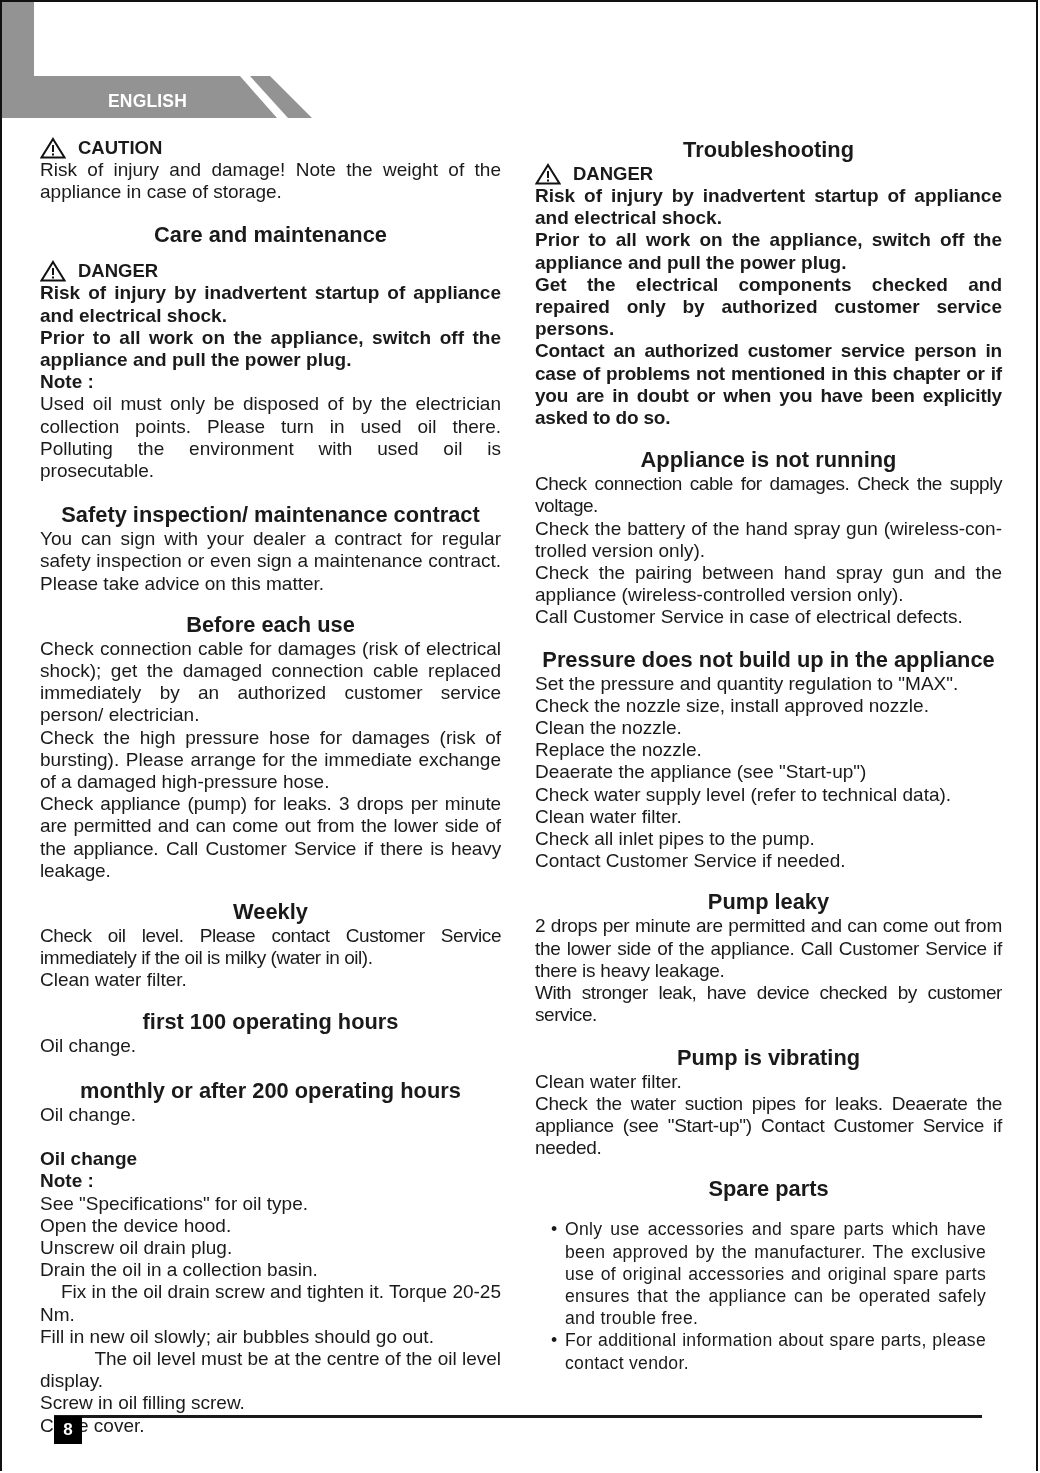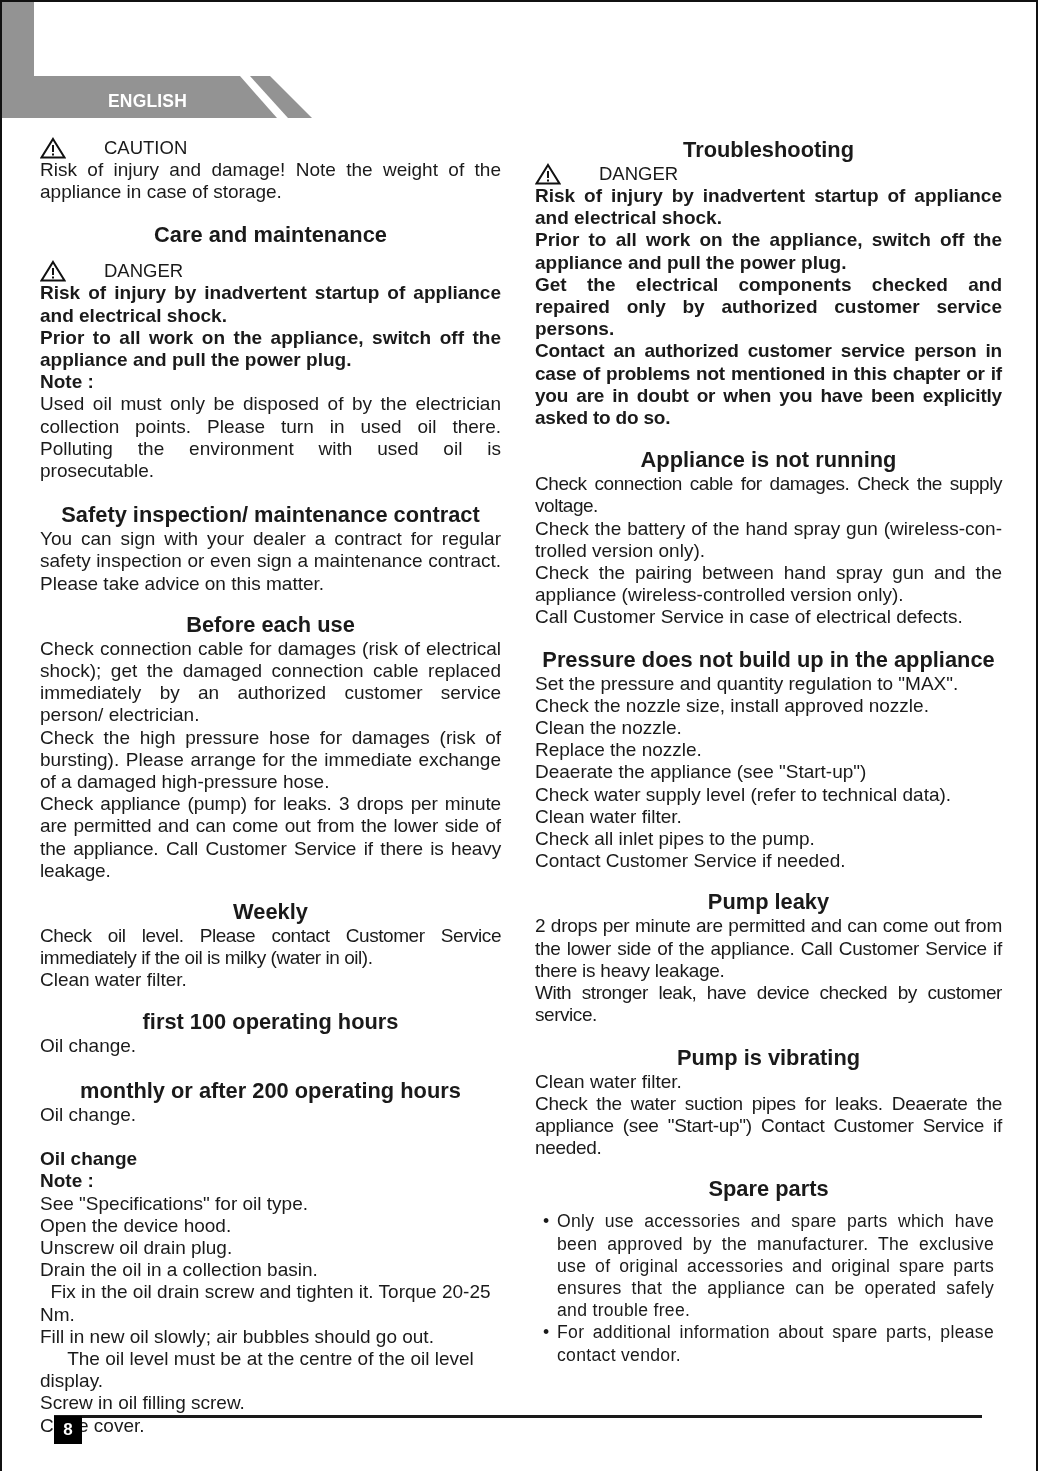--- a/index.html
+++ b/index.html
@@ -10,28 +10,28 @@
   .hdr-svg { position: absolute; left: 0; top: 0; }
   .lang { position: absolute; left: 108px; top: 90px; font-size: 19px; font-weight: bold; color: #ffffff;
           letter-spacing: 0.2px; transform: scaleX(0.92); transform-origin: left; }
 
   .col { position: absolute; top: 137px; }
   .col.left { left: 40px; width: 461px; }
   .col.right { left: 535px; width: 467px; }
 
   .h { font-size: 22.5px; font-weight: bold; text-align: center; line-height: 26px; margin: 0; transform: scaleX(0.97); }
   .p { font-size: 19px; line-height: 22.2px; margin: 0; text-align: justify; text-align-last: left; }
-  .pl { text-align: center; }
+  .pl { text-align: right; }
   .b { font-weight: bold; }
   .cond { letter-spacing: -0.45px; }
   .wide { letter-spacing: 0.3px; }
-  .warn { display: flex; align-items: center; font-size: 18.5px; font-weight: normal; line-height: 22px; gap: 26px; }
+  .warn { display: flex; align-items: center; font-size: 18.5px; font-weight: bold; line-height: 22px; }
   .warn svg { margin-right: 12px; }
 
-  .bullets { margin: 8px; padding: 0; list-style: none; }
+  .bullets { margin: 16px; padding: 0; list-style: none; }
   .bullets li { position: relative; padding-left: 14px; font-size: 17.6px; line-height: 22.2px; text-align: justify; text-align-last: left; }
   .bullets li::before { content: "•"; position: absolute; left: 0; top: 0; }
 
   .footer-rule { position: absolute; left: 54px; top: 1415px; width: 928px; height: 3px; background: #1a1a1a; }
   .page-num { position: absolute; left: 54px; top: 1416px; width: 28px; height: 28px; background: #000;
               color: #fff; font-weight: bold; font-size: 17px; text-align: center; line-height: 28px; }
 </style>
 </head>
 <body>
 

